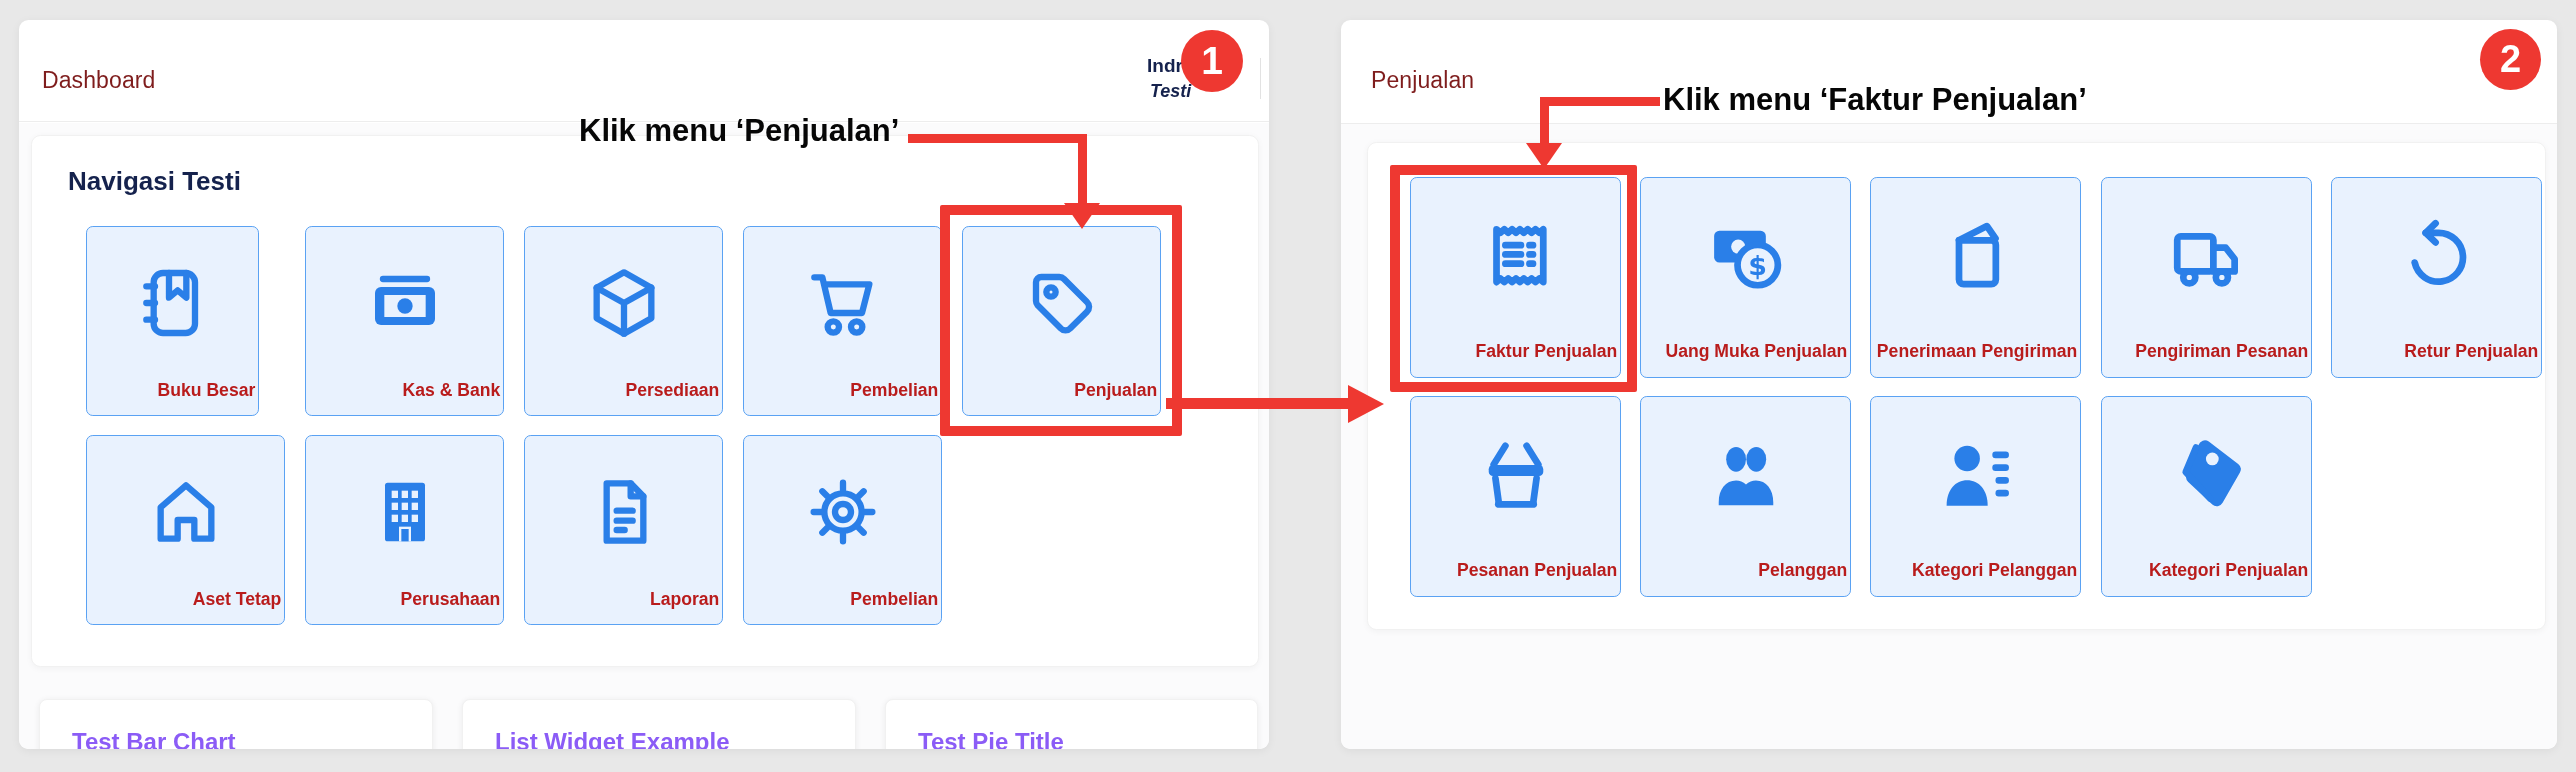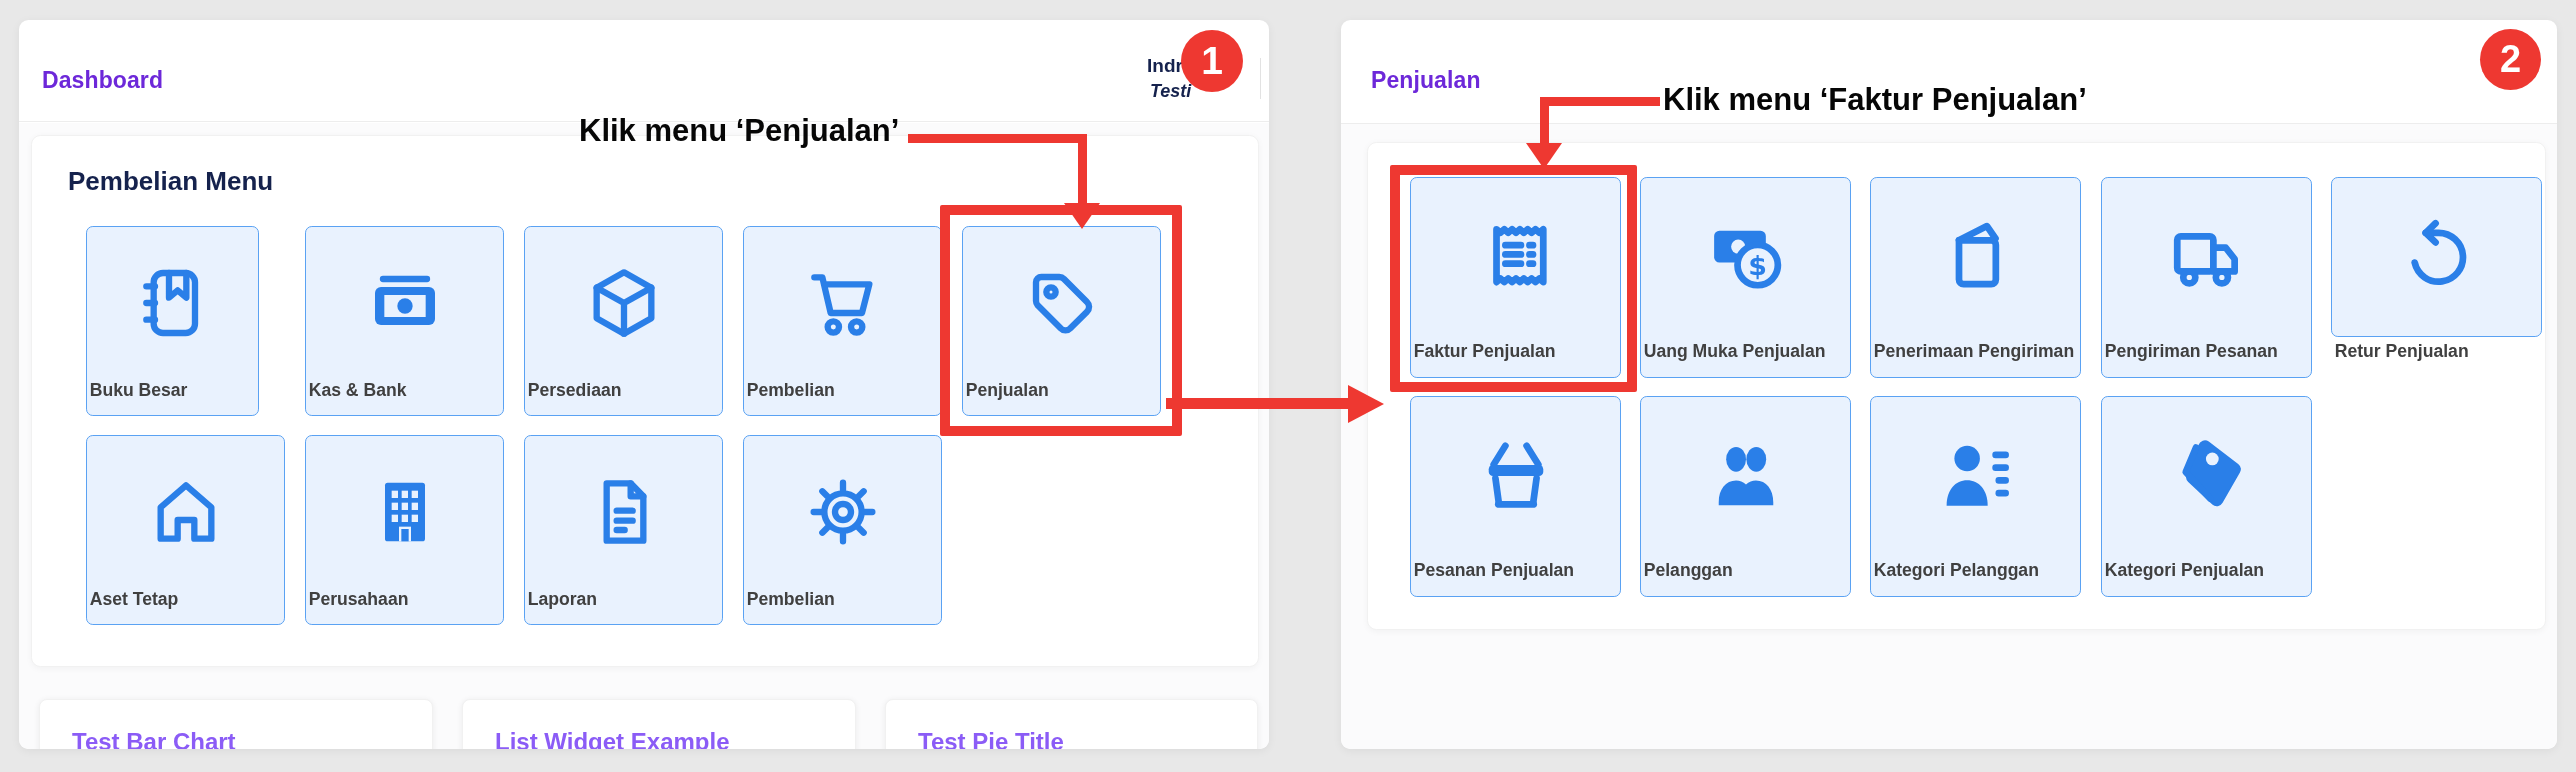--- a/index.html
+++ b/index.html
@@ -8,41 +8,41 @@
     background:#e8e8e8;
     font-family:"Liberation Sans", sans-serif;
   }
   .panel{
     position:absolute;top:20px;height:729px;background:#ffffff;
     border-radius:9.5px;box-shadow:0 2px 9.5px rgba(0,0,0,.06);overflow:hidden;
   }
   #left-panel{left:19px;width:1250px;}
   #right-panel{left:1341px;width:1216px;}
   .panel-title{
-    position:absolute;font-size:23px;font-weight:bold;color:#6d28d9;letter-spacing:0.1px;
+    position:absolute;font-size:23px;font-weight:normal;color:#7f1d1d;letter-spacing:0.1px;
   }
   .header-divider{position:absolute;left:0;right:0;height:1.4px;background:#ededed;}
   .content-tint{position:absolute;left:0;right:0;background:#fbfbfc;}
   .inner-card{
     position:absolute;background:#ffffff;border:1.4px solid #f1f1f1;border-radius:9.5px;
     box-shadow:0 1.4px 6.8px rgba(0,0,0,.04);box-sizing:border-box;
   }
   .section-title{position:absolute;font-size:26px;font-weight:bold;color:#15224d;}
   .user-line1{position:absolute;font-size:19px;font-weight:bold;color:#15224d;}
   .user-line2{position:absolute;font-size:18px;font-weight:bold;font-style:italic;color:#15224d;}
   .v-divider{position:absolute;width:1.4px;background:#e2e2e2;}
 
   .tile{
     position:absolute;background:#e9f2fe;border:1.4px solid #5aa2f3;border-radius:6.8px;
     box-sizing:border-box;z-index:4;cursor:pointer;
   }
   .tile .ticon{position:absolute;left:50%;transform:translateX(-50%);color:#2a7fe8;}
   .tile .tlabel{
-    position:absolute;left:2.7px;right:2.7px;text-align:left;
-    font-size:17.6px;font-weight:bold;color:#404040;
+    position:absolute;left:2.7px;right:2.7px;text-align:right;
+    font-size:17.6px;font-weight:bold;color:#b91c1c;
   }
   .annotation{
     position:absolute;font-size:31px;font-weight:bold;color:#060606;z-index:7;white-space:nowrap;
   }
   .arrow-bar{position:absolute;background:#ee3831;z-index:7;}
   .arrow-head-down{
     position:absolute;width:0;height:0;z-index:7;
     border-left:18px solid transparent;border-right:18px solid transparent;border-top:26px solid #ee3831;
   }
   .arrow-head-right{
@@ -75,21 +75,21 @@
   <div class="panel-title" style="left:23px;top:47px;">Dashboard</div>
 
   <div class="user-line1" style="left:1128px;top:35px;">Indra</div>
   <div class="user-line2" style="left:1131px;top:61px;text-align:right;">Testi</div>
   <div class="v-divider" style="left:1241px;top:38px;height:41px;"></div>
 
   <div class="header-divider" style="top:101px;"></div>
   <div class="content-tint" style="top:103px;bottom:0;"></div>
 
   <div class="inner-card" style="left:11.5px;top:115px;width:1228px;height:532px;"></div>
-  <div class="section-title" style="left:49px;top:146px;">Pembelian Menu</div>
+  <div class="section-title" style="left:49px;top:146px;">Navigasi Testi</div>
 
   <div class="bottom-card" style="left:20px;width:394px;">
     <div class="bc-title">Test Bar Chart</div>
   </div>
   <div class="bottom-card" style="left:443px;width:394px;">
     <div class="bc-title">List Widget Example</div>
   </div>
   <div class="bottom-card" style="left:866px;width:373px;">
     <div class="bc-title">Test Pie Title</div>
   </div>
@@ -209,21 +209,21 @@
     </div>
     <div class="tile" style="left: 2101px; top: 177px; width: 211px; height: 201px;">
       <div class="ticon" style="top: 35px;"><svg width="85" height="85" viewBox="0 0 24 24">
           <rect x="3.6" y="6.6" width="10.2" height="9.9" rx="1" fill="none" stroke="currentColor" stroke-width="1.9" stroke-linecap="round" stroke-linejoin="round"></rect>
     <path d="M13.8 9.8h3.5l2.5 3.2v3.5h-6" fill="none" stroke="currentColor" stroke-width="1.9" stroke-linecap="round" stroke-linejoin="round"></path>
     <circle cx="7" cy="18.2" r="1.7" fill="none" stroke="currentColor" stroke-width="1.9" stroke-linecap="round" stroke-linejoin="round"></circle>
           <circle cx="16.2" cy="18.2" r="1.7" fill="none" stroke="currentColor" stroke-width="1.9" stroke-linecap="round" stroke-linejoin="round"></circle>
         </svg></div>
       <div class="tlabel" style="top: 163px;">Pengiriman Pesanan</div>
     </div>
-    <div class="tile" style="left: 2331px; top: 177px; width: 211px; height: 160px;">
+    <div class="tile" style="left: 2331px; top: 177px; width: 211px; height: 201px;">
       <div class="ticon" style="top: 35px;"><svg width="85" height="85" viewBox="0 0 24 24">
           <path d="M11.6 2.9 8.8 5.6l2.8 2.7" fill="none" stroke="currentColor" stroke-width="1.9" stroke-linecap="round" stroke-linejoin="round"></path>
     <path d="M8.8 5.6h3.6a6.9 6.9 0 1 1-6.7 8.4" fill="none" stroke="currentColor" stroke-width="1.9" stroke-linecap="round" stroke-linejoin="round"></path>
         </svg></div>
       <div class="tlabel" style="top: 163px;">Retur Penjualan</div>
     </div>
     <div class="tile" style="left: 1410px; top: 396px; width: 211px; height: 201px;">
       <div class="ticon" style="top: 35px;"><svg width="85" height="85" viewBox="0 0 24 24">
           <path d="M9 3.9 5.7 9.2M15 3.9l3.3 5.3" fill="none" stroke="currentColor" stroke-width="1.9" stroke-linecap="round" stroke-linejoin="round"></path>
     <rect x="4.3" y="9.3" width="15.4" height="3.1" rx="1.2" fill="currentColor"></rect>

